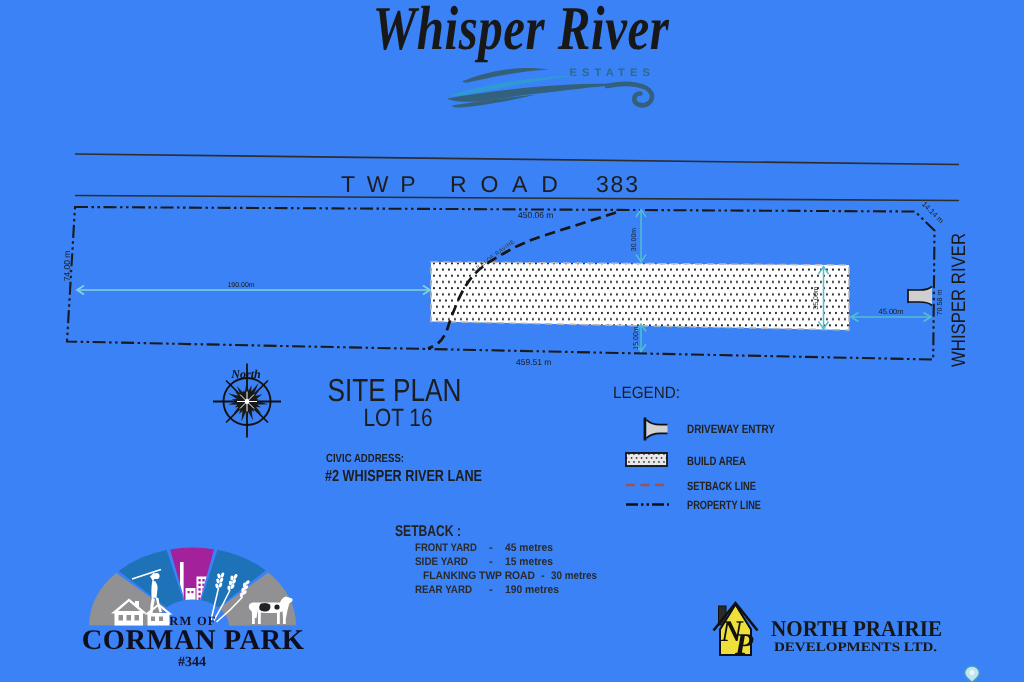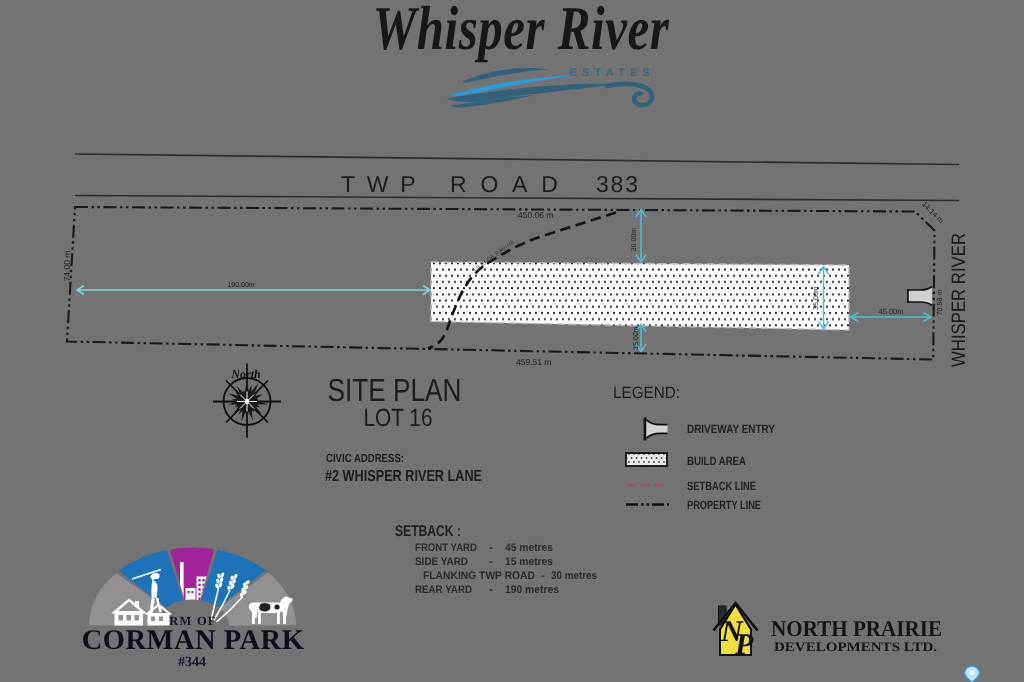--- a/index.html
+++ b/index.html
@@ -1,16 +1,16 @@
 <!DOCTYPE html>
 <html><head>
 <meta charset="utf-8">
 <style>
   html,body{margin:0;padding:0;background:#fff;}
-  #page{position:relative;width:1024px;height:682px;background:#737373;overflow:hidden;
+  #page{position:relative;width:1024px;height:682px;background:#3b82f6;overflow:hidden;
         font-family:"Liberation Sans",sans-serif;}
   svg{position:absolute;left:0;top:0;}
   text{font-family:"Liberation Sans",sans-serif;text-rendering:geometricPrecision;}
   .serif{font-family:"Liberation Serif",serif;}
 </style>
 </head>
 <body>
 <div id="page">
 <svg width="1024" height="682" viewBox="0 0 1024 682">
 <defs>

